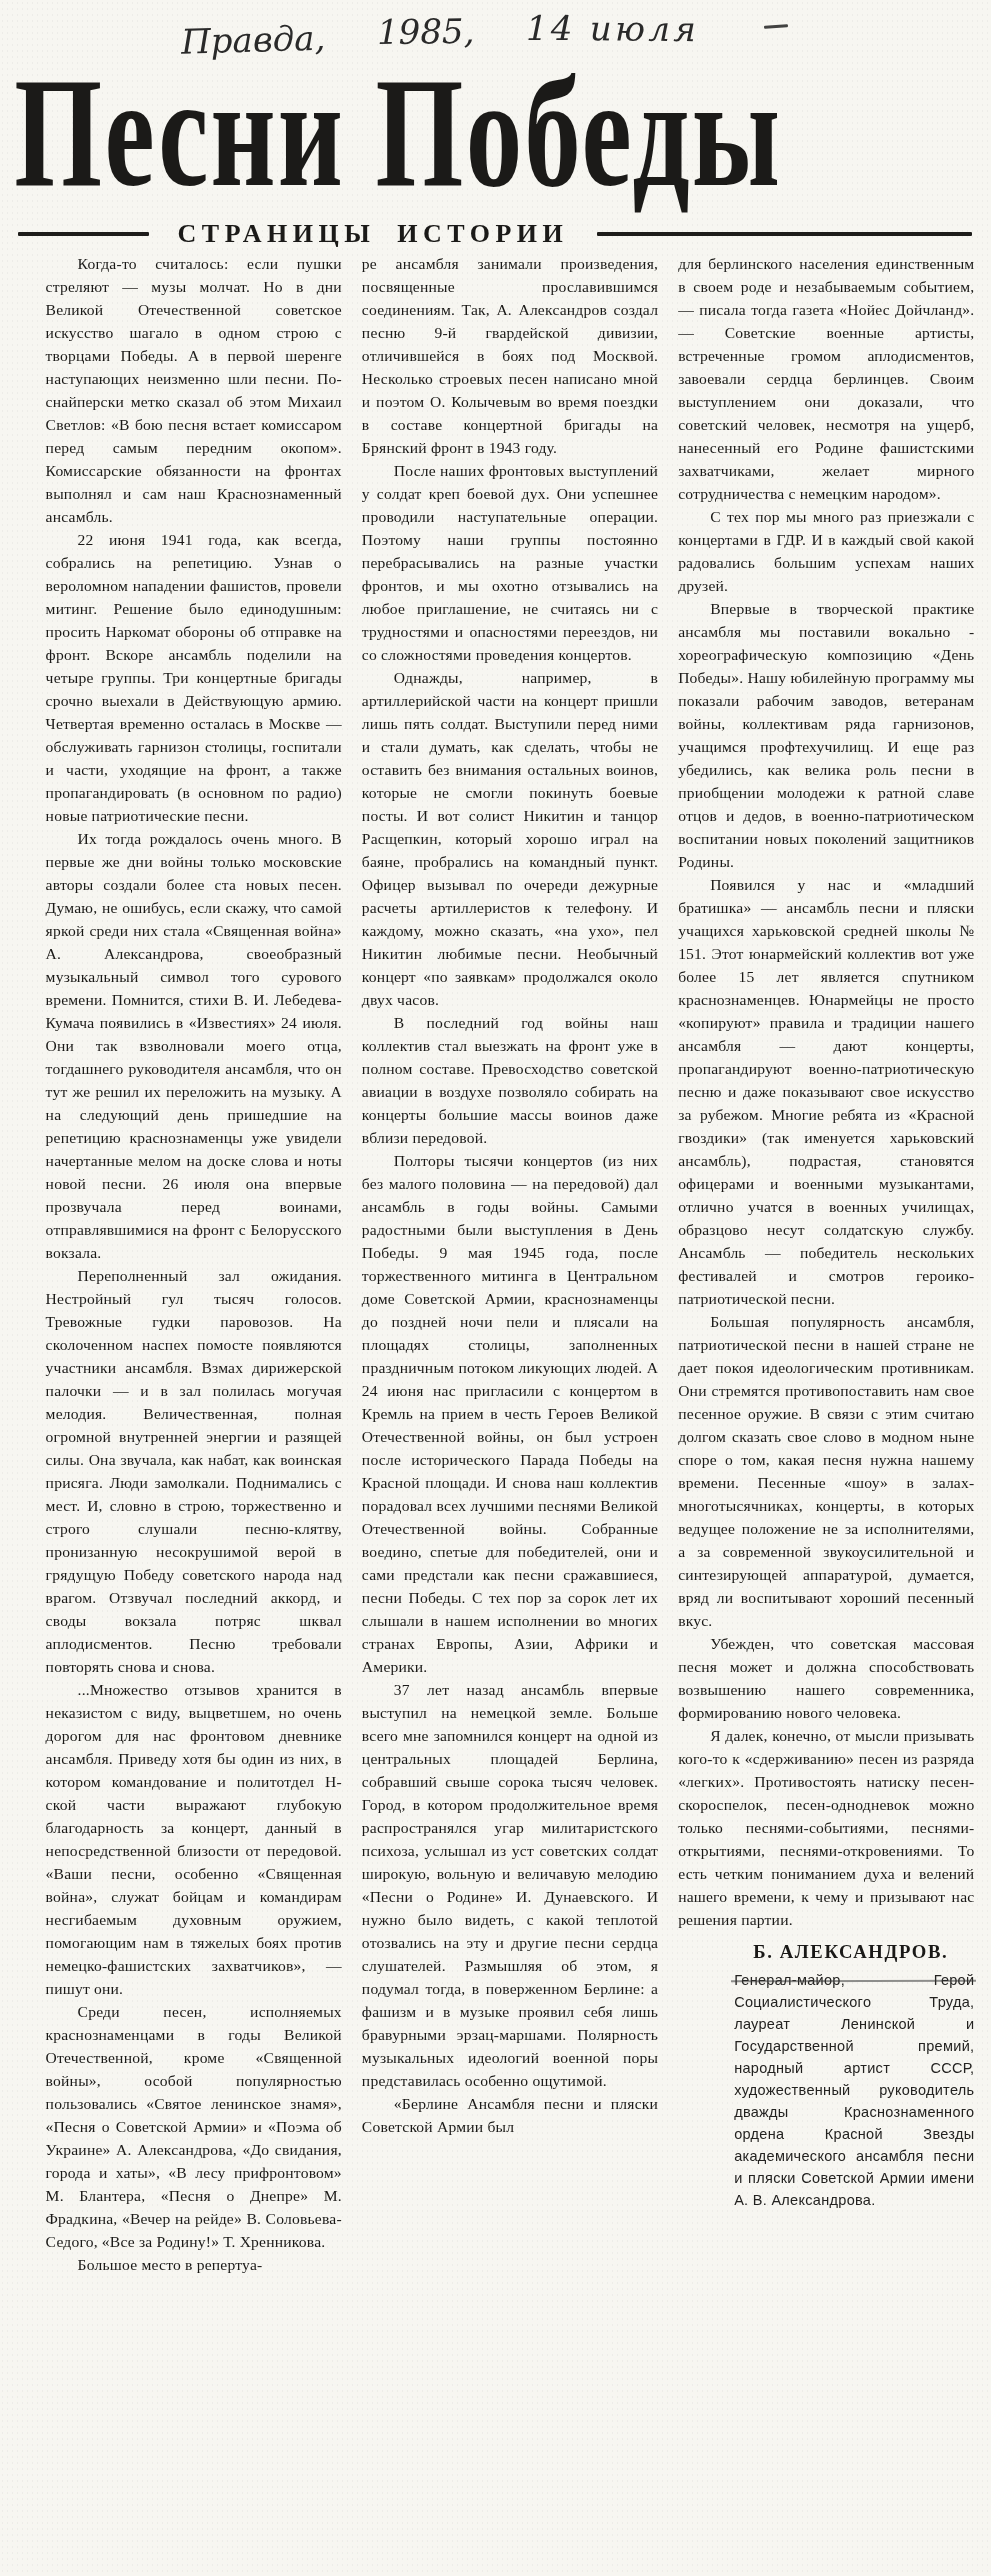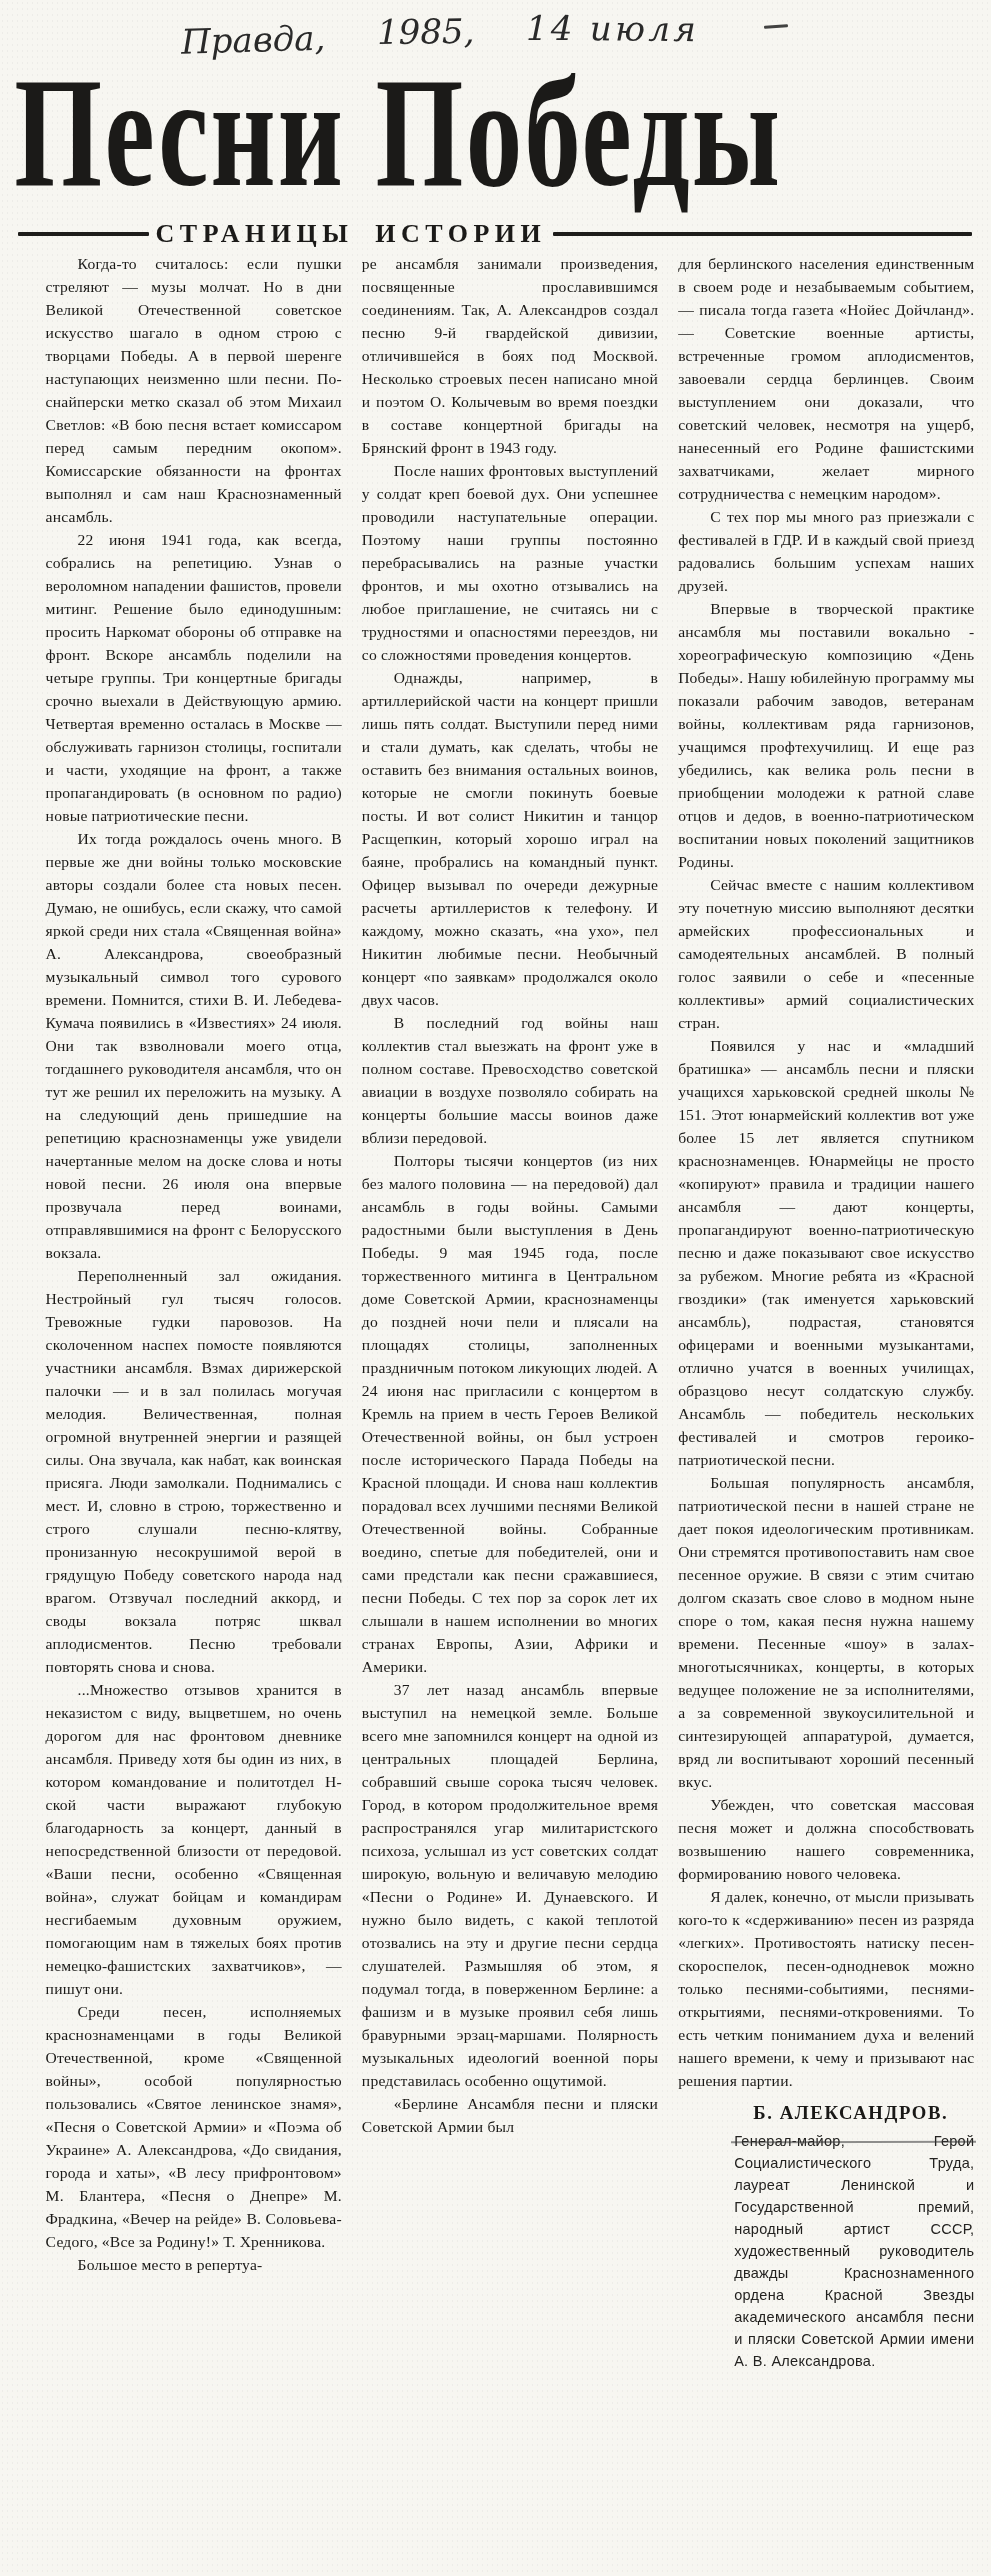--- a/index.html
+++ b/index.html
@@ -48,21 +48,21 @@
     transform: scaleY(1.38);
     transform-origin: top left;
     color: #1b1a18;
   }
 
   .subtitle-row {
     position: absolute;
     top: 219px; left: 17.6px; right: 20px;
     display: flex;
     align-items: center;
-    gap: 7px;
+    gap: 29px;
     text-align: center;
   }
   .subtitle-rule { height: 3.8px; background: #1d1c1a; border-radius: 1.1px; }
   .rule-left  { width: 131px; }
   .rule-right { flex: 1; }
   .subtitle {
     font-size: 26px;
     font-weight: 700;
     letter-spacing: 5.5px;
     white-space: nowrap;
@@ -169,23 +169,22 @@
         <p>После наших фронтовых выступлений у солдат креп боевой дух. Они успешнее проводили наступательные операции. Поэтому наши группы постоянно перебрасывались на разные участки фронтов, и мы охотно отзывались на любое приглашение, не считаясь ни с трудностями и опасностями переездов, ни со сложностями проведения концертов.</p>
         <p>Однажды, например, в артиллерийской части на концерт пришли лишь пять солдат. Выступили перед ними и стали думать, как сделать, чтобы не оставить без внимания остальных воинов, которые не смогли покинуть боевые посты. И вот солист Никитин и танцор Расщепкин, который хорошо играл на баяне, пробрались на командный пункт. Офицер вызывал по очереди дежурные расчеты артиллеристов к телефону. И каждому, можно сказать, «на ухо», пел Никитин любимые песни. Необычный концерт «по заявкам» продолжался около двух часов.</p>
         <p>В последний год войны наш коллектив стал выезжать на фронт уже в полном составе. Превосходство советской авиации в воздухе позволяло собирать на концерты большие массы воинов даже вблизи передовой.</p>
         <p>Полторы тысячи концертов (из них без малого половина — на передовой) дал ансамбль в годы войны. Самыми радостными были выступления в День Победы. 9 мая 1945 года, после торжественного митинга в Центральном доме Советской Армии, краснознаменцы до поздней ночи пели и плясали на площадях столицы, заполненных праздничным потоком ликующих людей. А 24 июня нас пригласили с концертом в Кремль на прием в честь Героев Великой Отечественной войны, он был устроен после исторического Парада Победы на Красной площади. И снова наш коллектив порадовал всех лучшими песнями Великой Отечественной войны. Собранные воедино, спетые для победителей, они и сами предстали как песни сражавшиеся, песни Победы. С тех пор за сорок лет их слышали в нашем исполнении во многих странах Европы, Азии, Африки и Америки.</p>
         <p>37 лет назад ансамбль впервые выступил на немецкой земле. Больше всего мне запомнился концерт на одной из центральных площадей Берлина, собравший свыше сорока тысяч человек. Город, в котором продолжительное время распространялся угар милитаристского психоза, услышал из уст советских солдат широкую, вольную и величавую мелодию «Песни о Родине» И. Дунаевского. И нужно было видеть, с какой теплотой отозвались на эту и другие песни сердца слушателей. Размышляя об этом, я подумал тогда, в поверженном Берлине: а фашизм и в музыке проявил себя лишь бравурными эрзац-маршами. Полярность музыкальных идеологий военной поры представилась особенно ощутимой.</p>
         <p>«Берлине Ансамбля песни и пляски Советской Армии был</p>
       </div>
 
     <div class="col cont">
     <p>для берлинского населения единственным в своем роде и незабываемым событием, — писала тогда газета «Нойес Дойчланд». — Советские военные артисты, встреченные громом аплодисментов, завоевали сердца берлинцев. Своим выступлением они доказали, что советский человек, несмотря на ущерб, нанесенный его Родине фашистскими захватчиками, желает мирного сотрудничества с немецким народом».</p>
-        <p>С тех пор мы много раз приезжали с фестивалей в ГДР. И в каждый свой приезд радовались большим успехам наших друзей.</p>
+        <p>С тех пор мы много раз приезжали с концертами в ГДР. И в каждый свой какой радовались большим успехам наших друзей.</p>
         <p>Впервые в творческой практике ансамбля мы поставили вокально - хореографическую композицию «День Победы». Нашу юбилейную программу мы показали рабочим заводов, ветеранам войны, коллективам ряда гарнизонов, учащимся профтехучилищ. И еще раз убедились, как велика роль песни в приобщении молодежи к ратной славе отцов и дедов, в военно-патриотическом воспитании новых поколений защитников Родины.</p>
-        <p>Сейчас вместе с нашим коллективом эту почетную миссию выполняют десятки армейских профессиональных и самодеятельных ансамблей. В полный голос заявили о себе и «песенные коллективы» армий социалистических стран.</p>
         <p>Появился у нас и «младший братишка» — ансамбль песни и пляски учащихся харьковской средней школы № 151. Этот юнармейский коллектив вот уже более 15 лет является спутником краснознаменцев. Юнармейцы не просто «копируют» правила и традиции нашего ансамбля — дают концерты, пропагандируют военно-патриотическую песню и даже показывают свое искусство за рубежом. Многие ребята из «Красной гвоздики» (так именуется харьковский ансамбль), подрастая, становятся офицерами и военными музыкантами, отлично учатся в военных училищах, образцово несут солдатскую службу. Ансамбль — победитель нескольких фестивалей и смотров героико-патриотической песни.</p>
         <p>Большая популярность ансамбля, патриотической песни в нашей стране не дает покоя идеологическим противникам. Они стремятся противопоставить нам свое песенное оружие. В связи с этим считаю долгом сказать свое слово в модном ныне споре о том, какая песня нужна нашему времени. Песенные «шоу» в залах-многотысячниках, концерты, в которых ведущее положение не за исполнителями, а за современной звукоусилительной и синтезирующей аппаратурой, думается, вряд ли воспитывают хороший песенный вкус.</p>
         <p>Убежден, что советская массовая песня может и должна способствовать возвышению нашего современника, формированию нового человека.</p>
         <p>Я далек, конечно, от мысли призывать кого-то к «сдерживанию» песен из разряда «легких». Противостоять натиску песен-скороспелок, песен-однодневок можно только песнями-событиями, песнями-открытиями, песнями-откровениями. То есть четким пониманием духа и велений нашего времени, к чему и призывают нас решения партии.</p>
         <div class="sig-name">Б. АЛЕКСАНДРОВ.</div>
         <div class="sig-desc">Генерал-майор, Герой Социалистического Труда, лауреат Ленинской и Государственной премий, народный артист СССР, художественный руководитель дважды Краснознаменного ордена Красной Звезды академического ансамбля песни и пляски Советской Армии имени А. В. Александрова.<div class="sig-strike"></div></div>
       </div>
   </div>
 
 </div>

